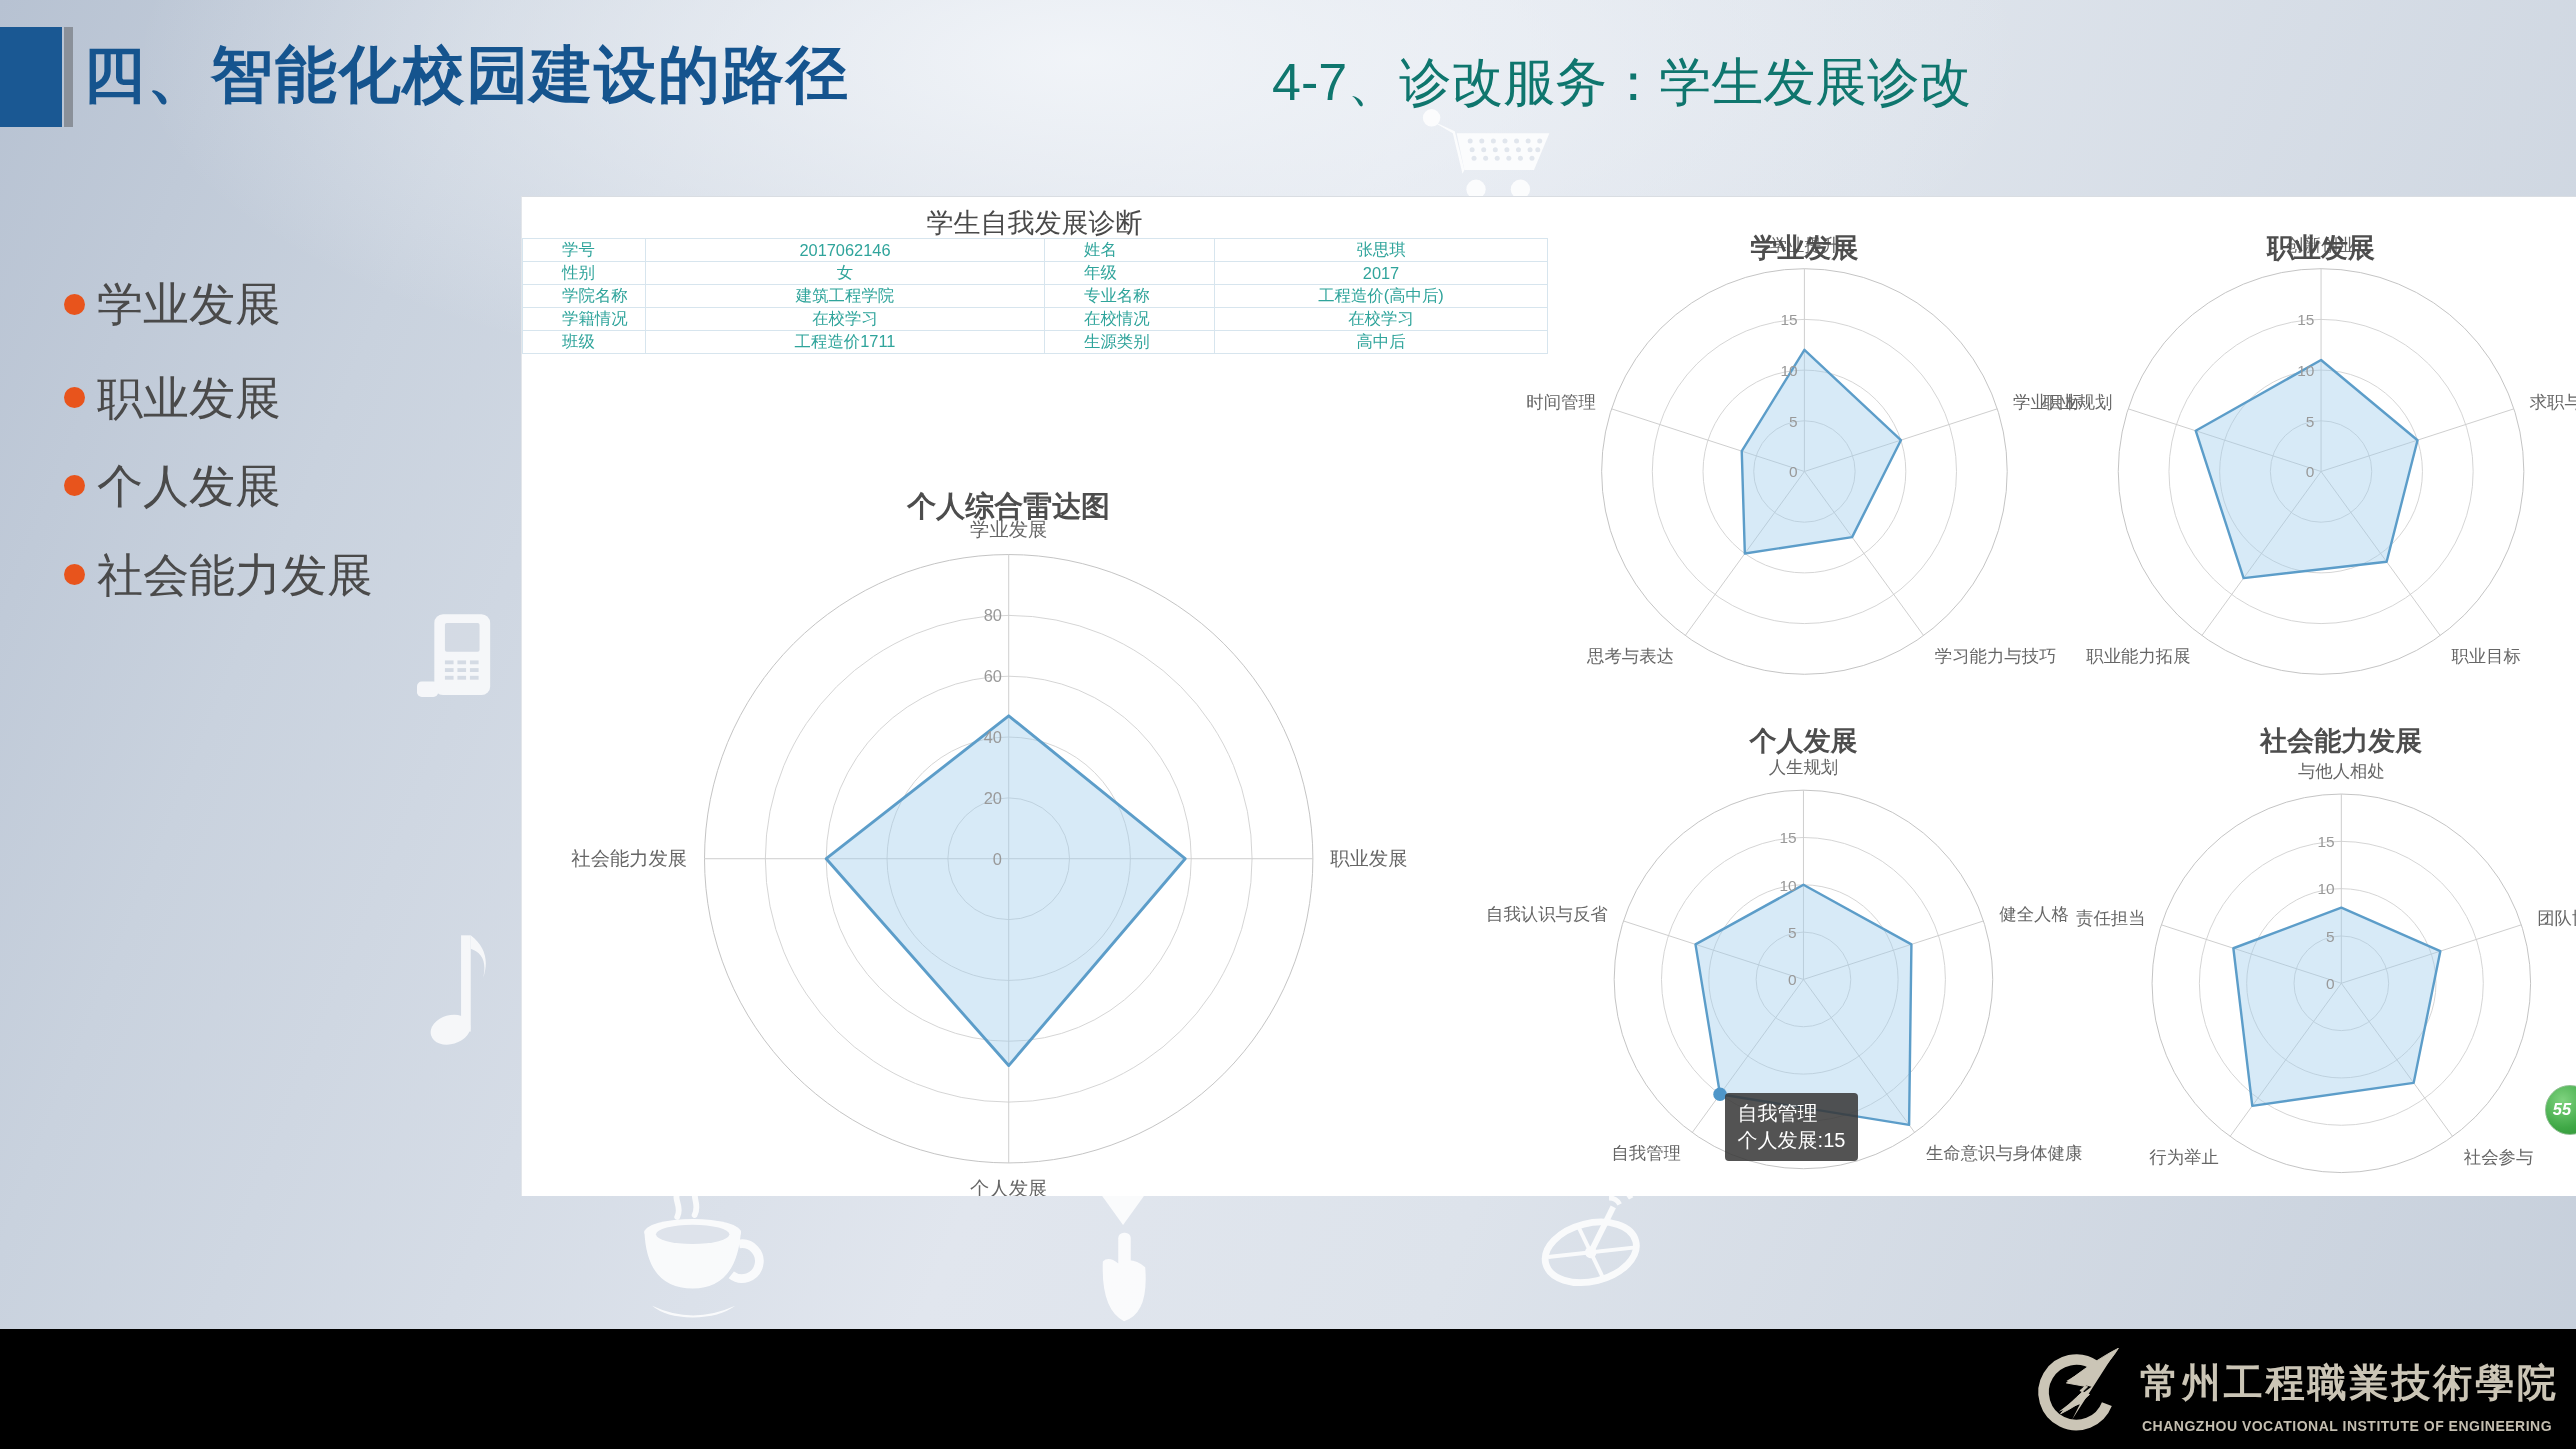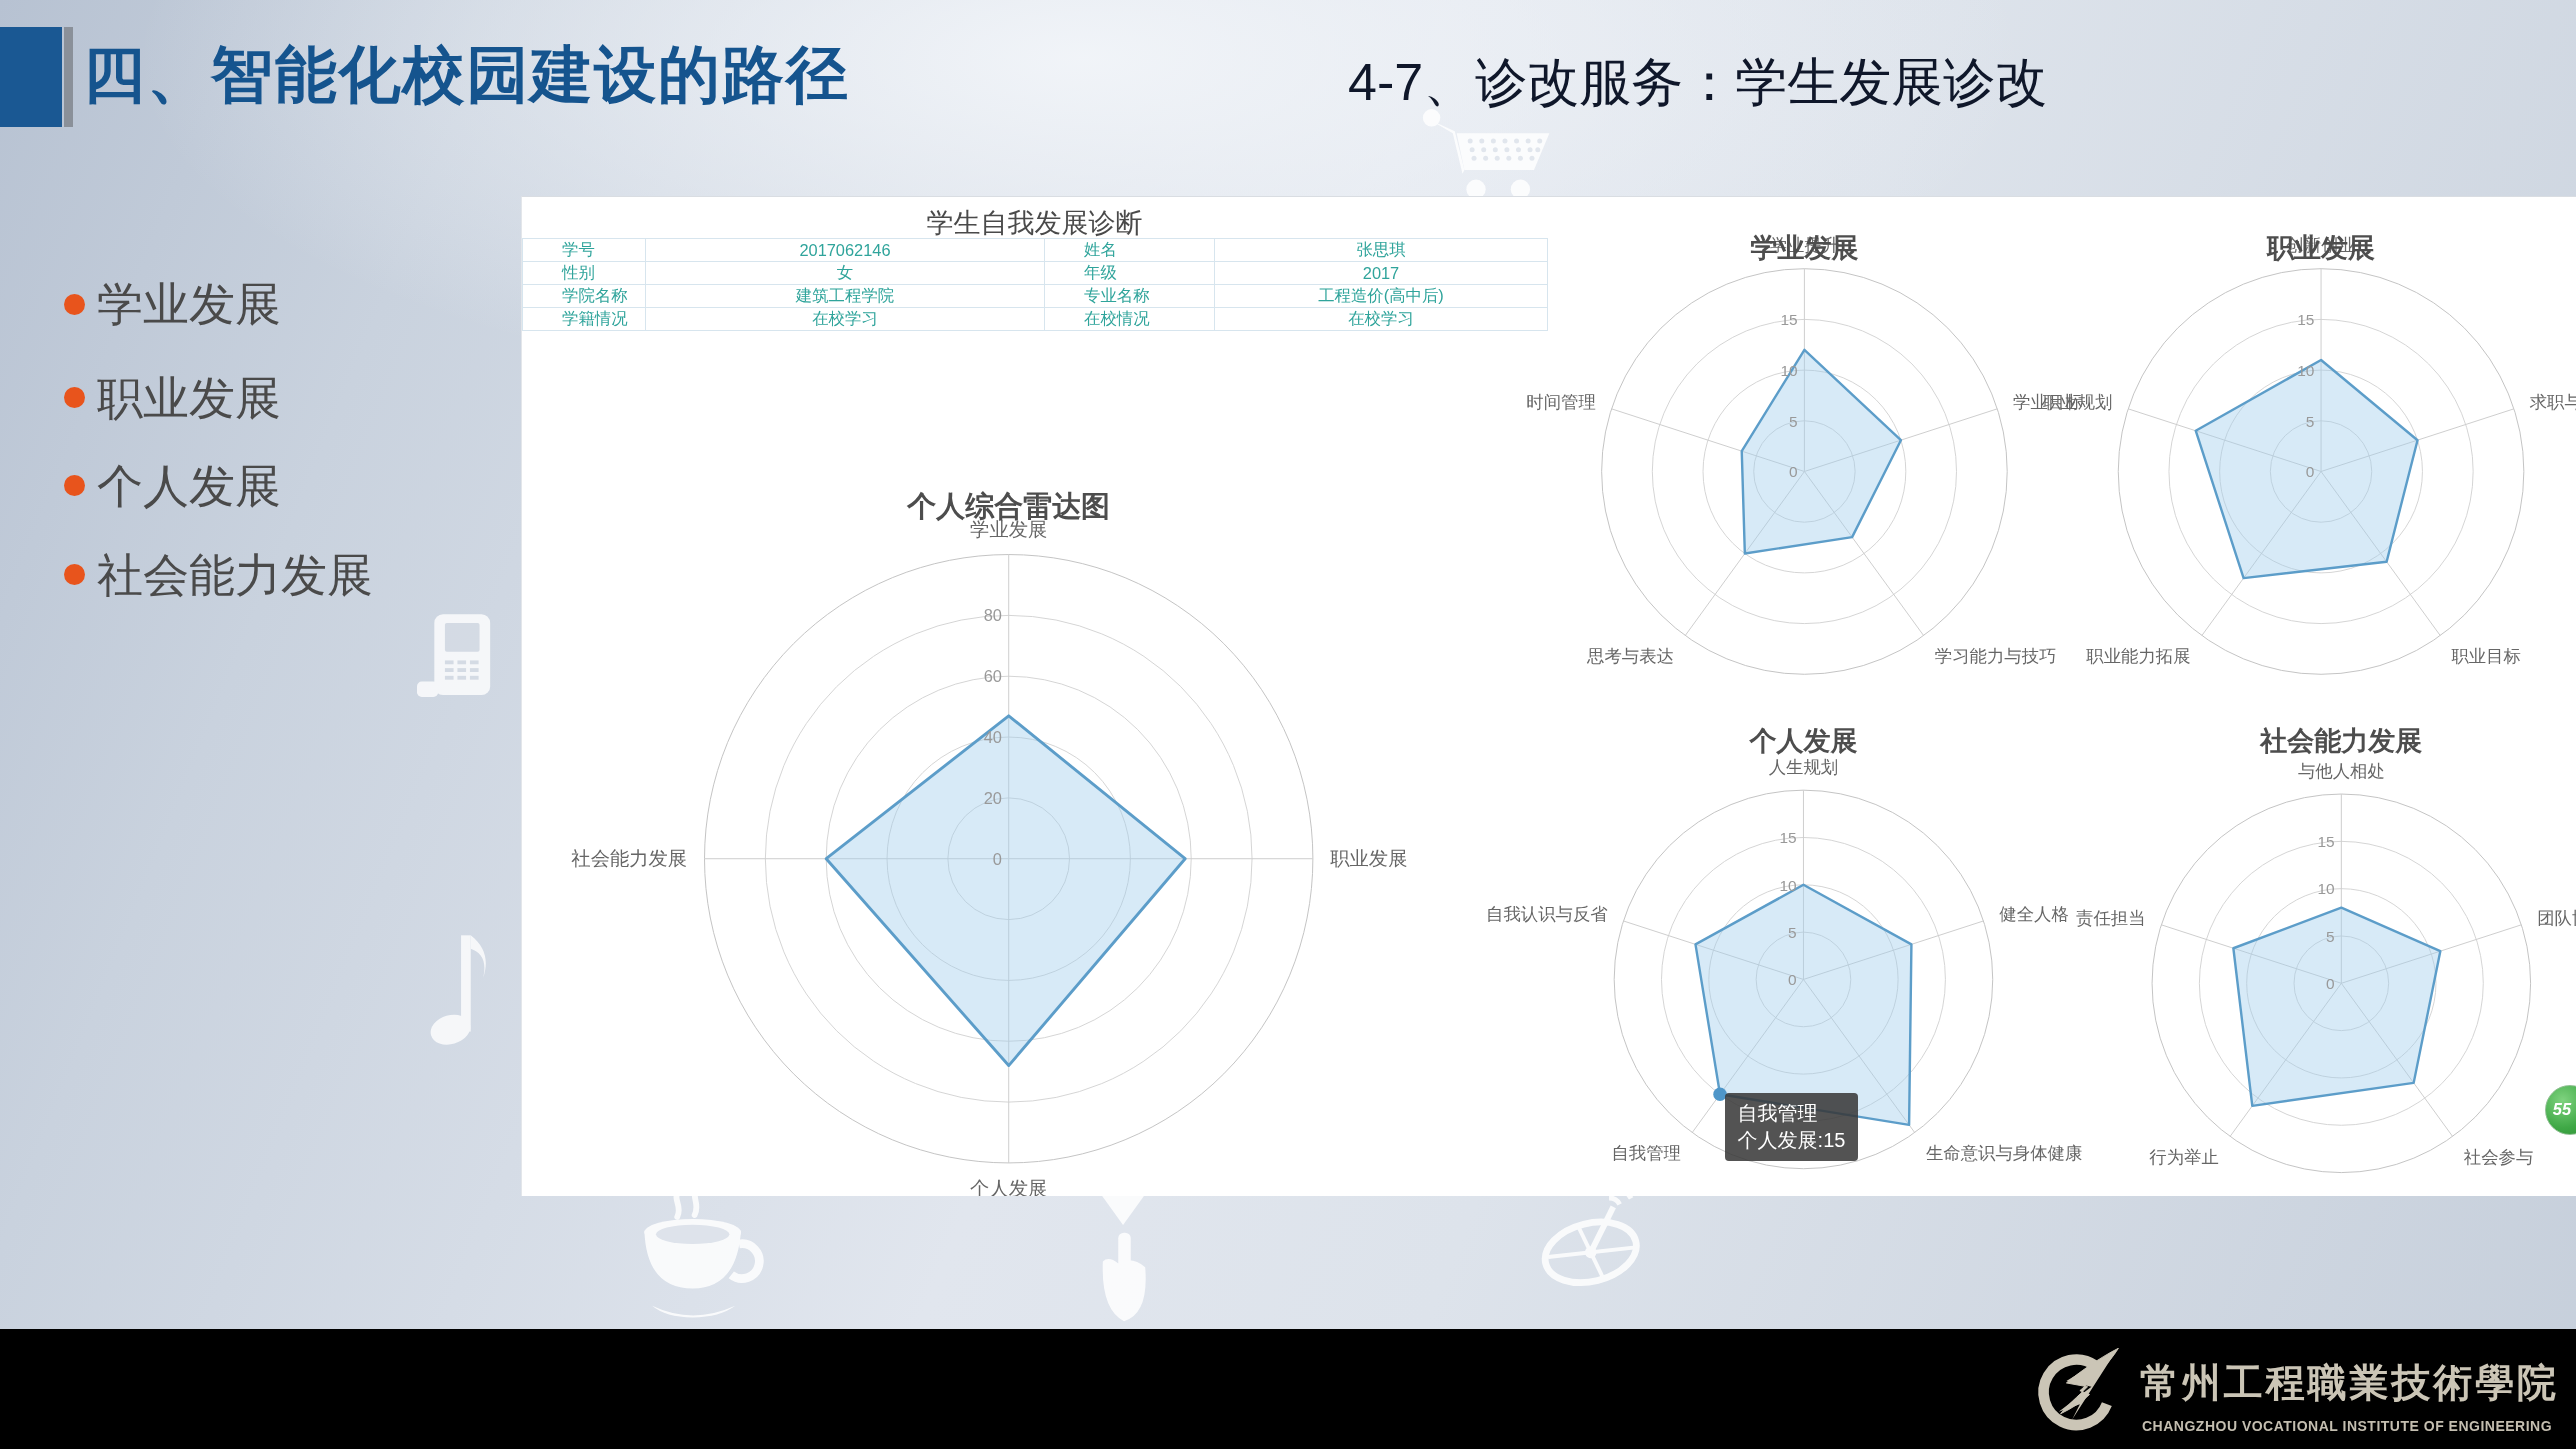--- a/index.html
+++ b/index.html
@@ -8,21 +8,21 @@
     font-family:"Liberation Sans","DejaVu Sans",sans-serif;
     background:
       radial-gradient(ellipse 1352px 502px at 42% 4%, rgba(242,245,249,.95), rgba(242,245,249,0) 70%),
       linear-gradient(112deg,#b7c2d2 0%,#c9d2de 16%,#e1e6ee 46%,#dde3eb 62%,#c6cfdb 100%);
   }
   .abs{position:absolute;}
   
   .hdr-block{left:0;top:27px;width:62px;height:100px;background:#1a5893;}
   .hdr-bar{left:64px;top:27px;width:8.7px;height:100px;background:#8a9099;}
   .hdr-title{left:83px;top:33px;font-size:62px;font-weight:bold;color:#15548e;letter-spacing:1.9px;white-space:nowrap;}
-  .hdr-sub{left:1348px;top:48px;font-size:52px;color:#0f172a;white-space:nowrap;}
+  .hdr-sub{left:1272px;top:48px;font-size:52px;color:#0f766e;white-space:nowrap;}
   
   .bullets{left:0;top:0;}
   .bullet-item{position:absolute;left:97px;height:60px;font-size:46px;color:#4a4a4a;white-space:nowrap;line-height:60px;}
   .bullet-dot{position:absolute;left:64px;width:21px;height:21px;border-radius:50%;background:#e8541c;}
   
   .panel{left:494px;top:196px;width:2082px;height:999px;background:#ffffff;border-top:1px solid #d9dde2;border-left:1px solid #e3e6ea;z-index:2;margin-left:27px;}
   .tbl-title{position:absolute;left:0;top:7.7px;width:1025px;text-align:center;font-size:27px;color:#4a4a4a;}
   table.stu{position:absolute;left:0;top:41px;border-collapse:collapse;table-layout:fixed;}
   table.stu td{border:1px solid #d7e5ee;height:22px;font-size:16.4px;color:#2fa49b;padding:0;overflow:hidden;white-space:nowrap;}
   table.stu td.lab{text-align:left;padding-left:39px;}
@@ -182,20 +182,26 @@
           <td class="val">建筑工程学院</td>
           <td class="lab">专业名称</td>
           <td class="val">工程造价(高中后)</td>
         </tr>
         <tr>
           <td class="lab">学籍情况</td>
           <td class="val">在校学习</td>
           <td class="lab">在校情况</td>
           <td class="val">在校学习</td>
         </tr>
+        <tr>
+          <td class="lab">班级</td>
+          <td class="val">工程造价1711</td>
+          <td class="lab">生源类别</td>
+          <td class="val">高中后</td>
+        </tr>
       </tbody>
   </table>
 
   <svg class="chart-svg" id="radar-overlay" width="2082" height="999" viewBox="0 0 2156 1034">
       <g>
         <circle cx="504" cy="685" r="63" fill="none" stroke="#d3d3d3" stroke-width="1"></circle>
         <circle cx="504" cy="685" r="126" fill="none" stroke="#d3d3d3" stroke-width="1"></circle>
         <circle cx="504" cy="685" r="189" fill="none" stroke="#d3d3d3" stroke-width="1"></circle>
         <circle cx="504" cy="685" r="252" fill="none" stroke="#d3d3d3" stroke-width="1"></circle>
         <circle cx="504" cy="685" r="315" fill="none" stroke="#c2c2c2" stroke-width="1"></circle>

